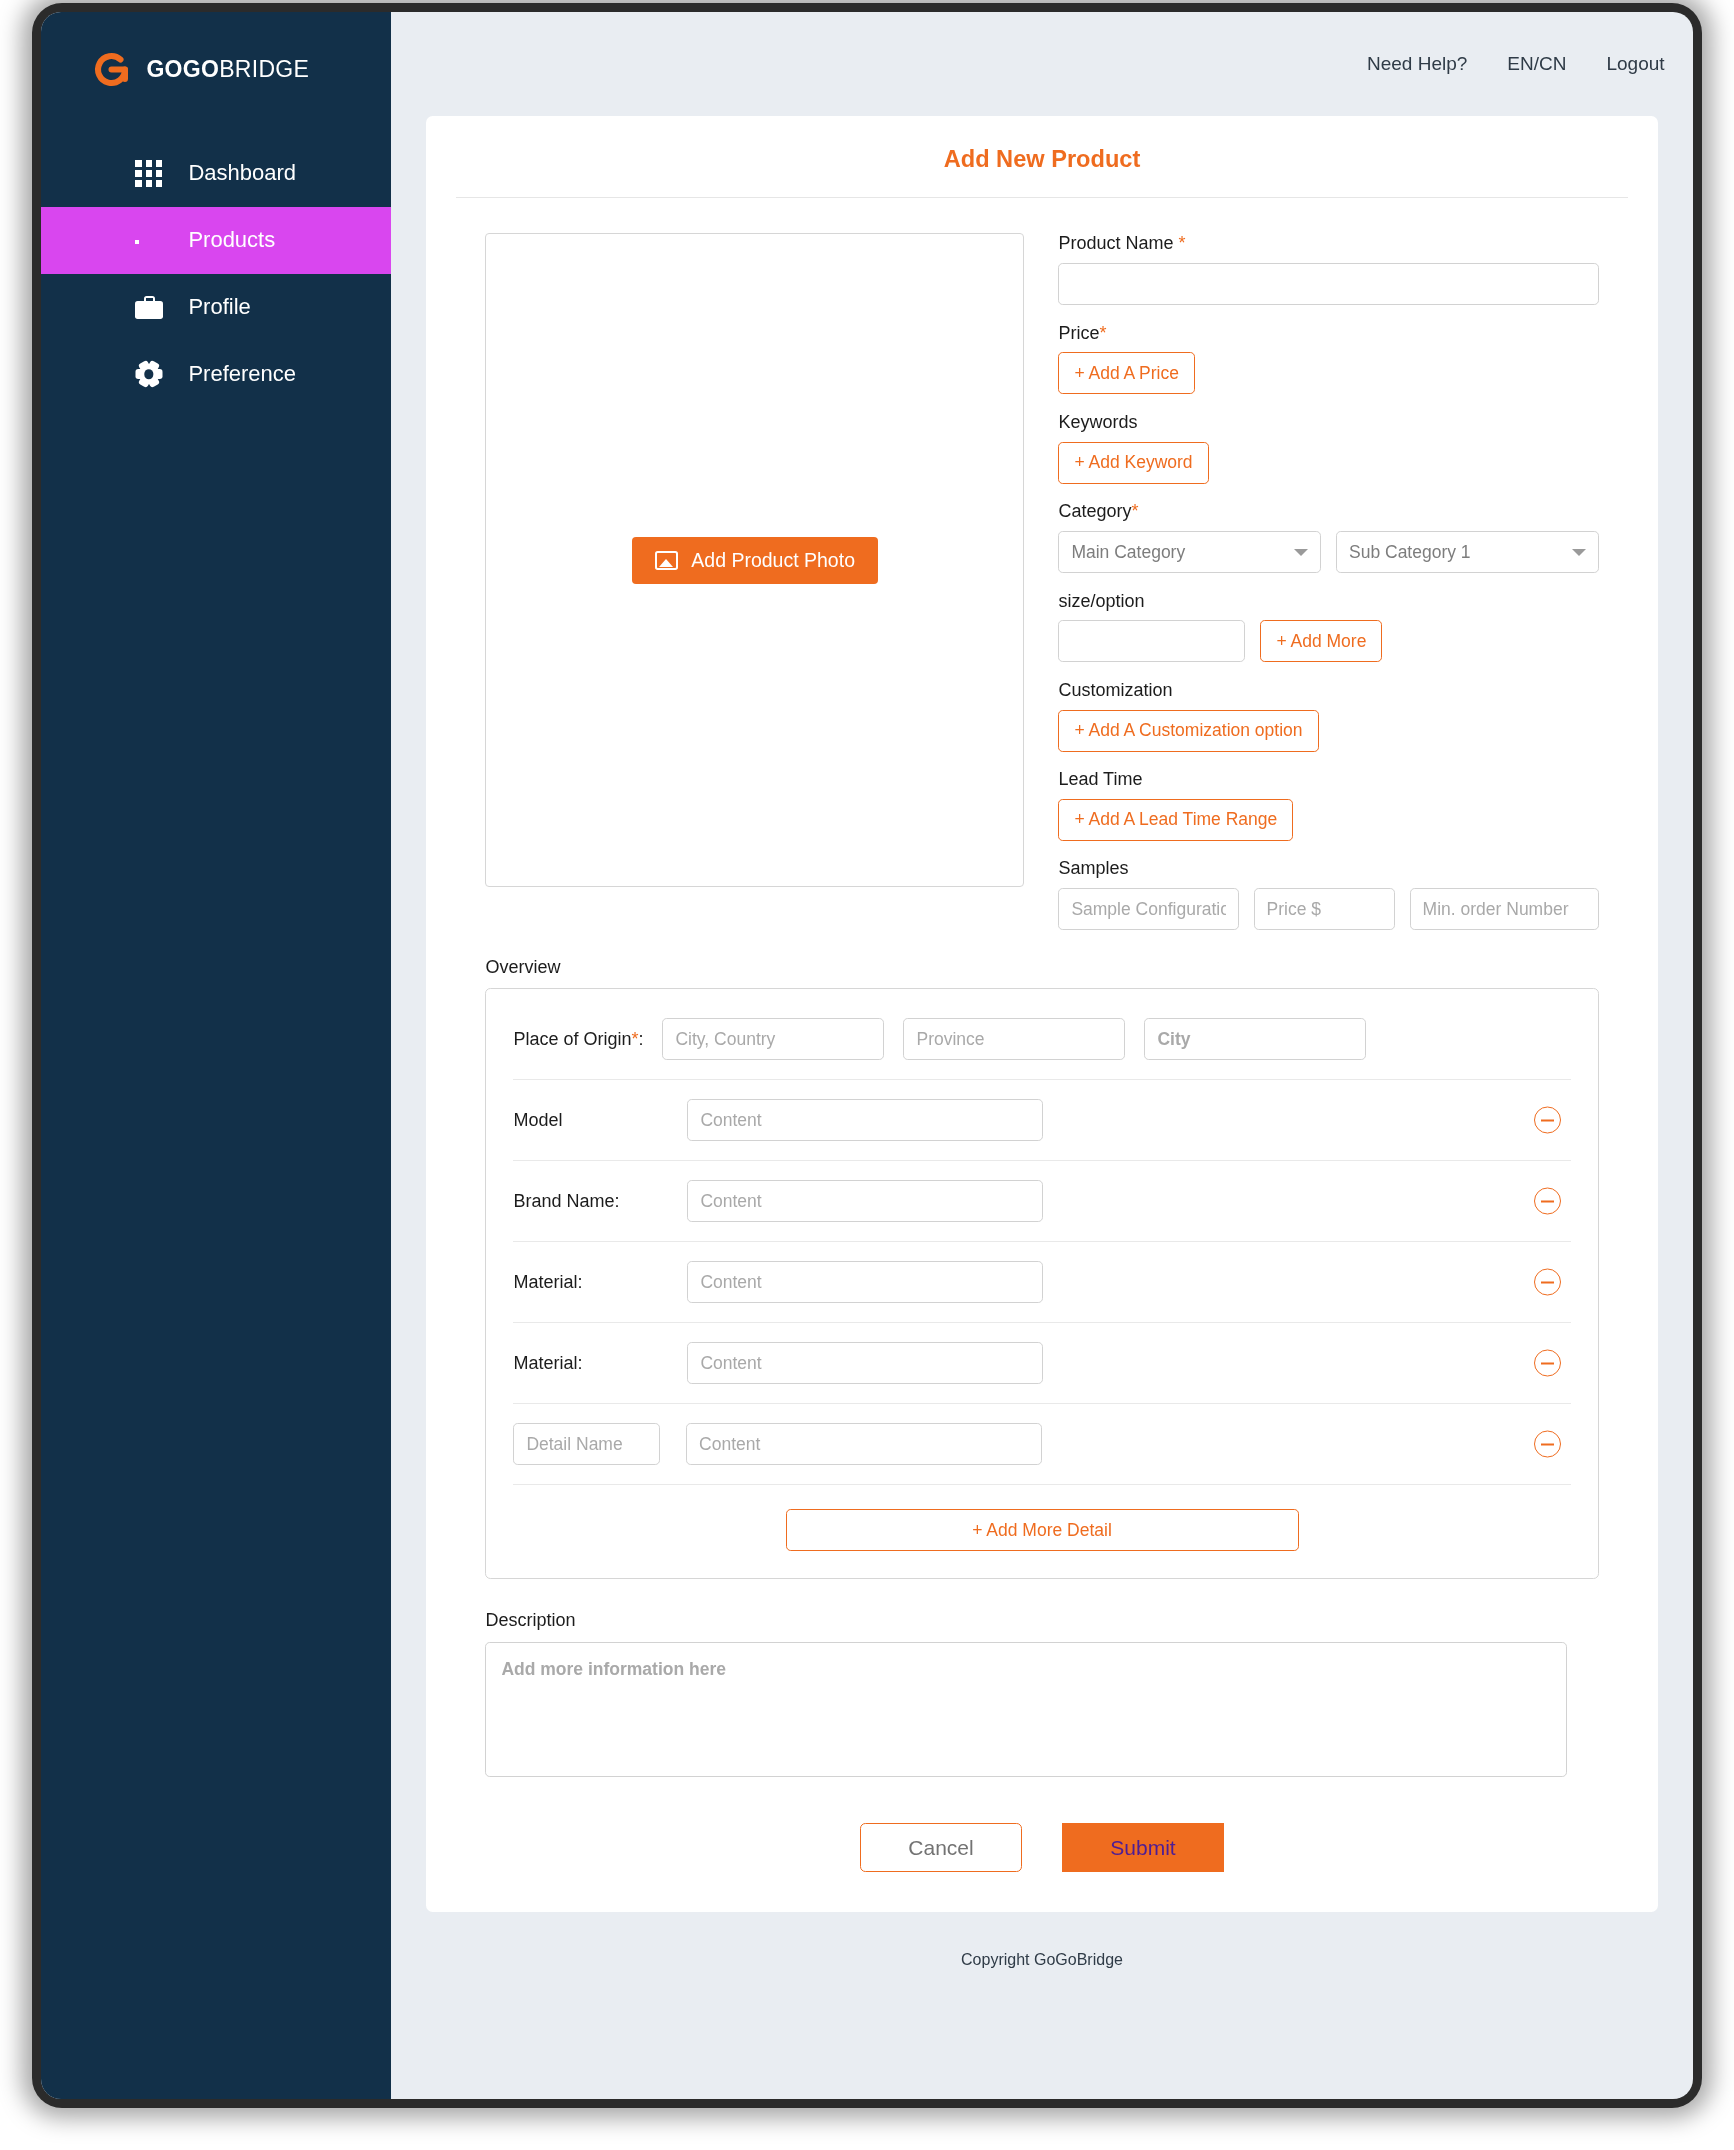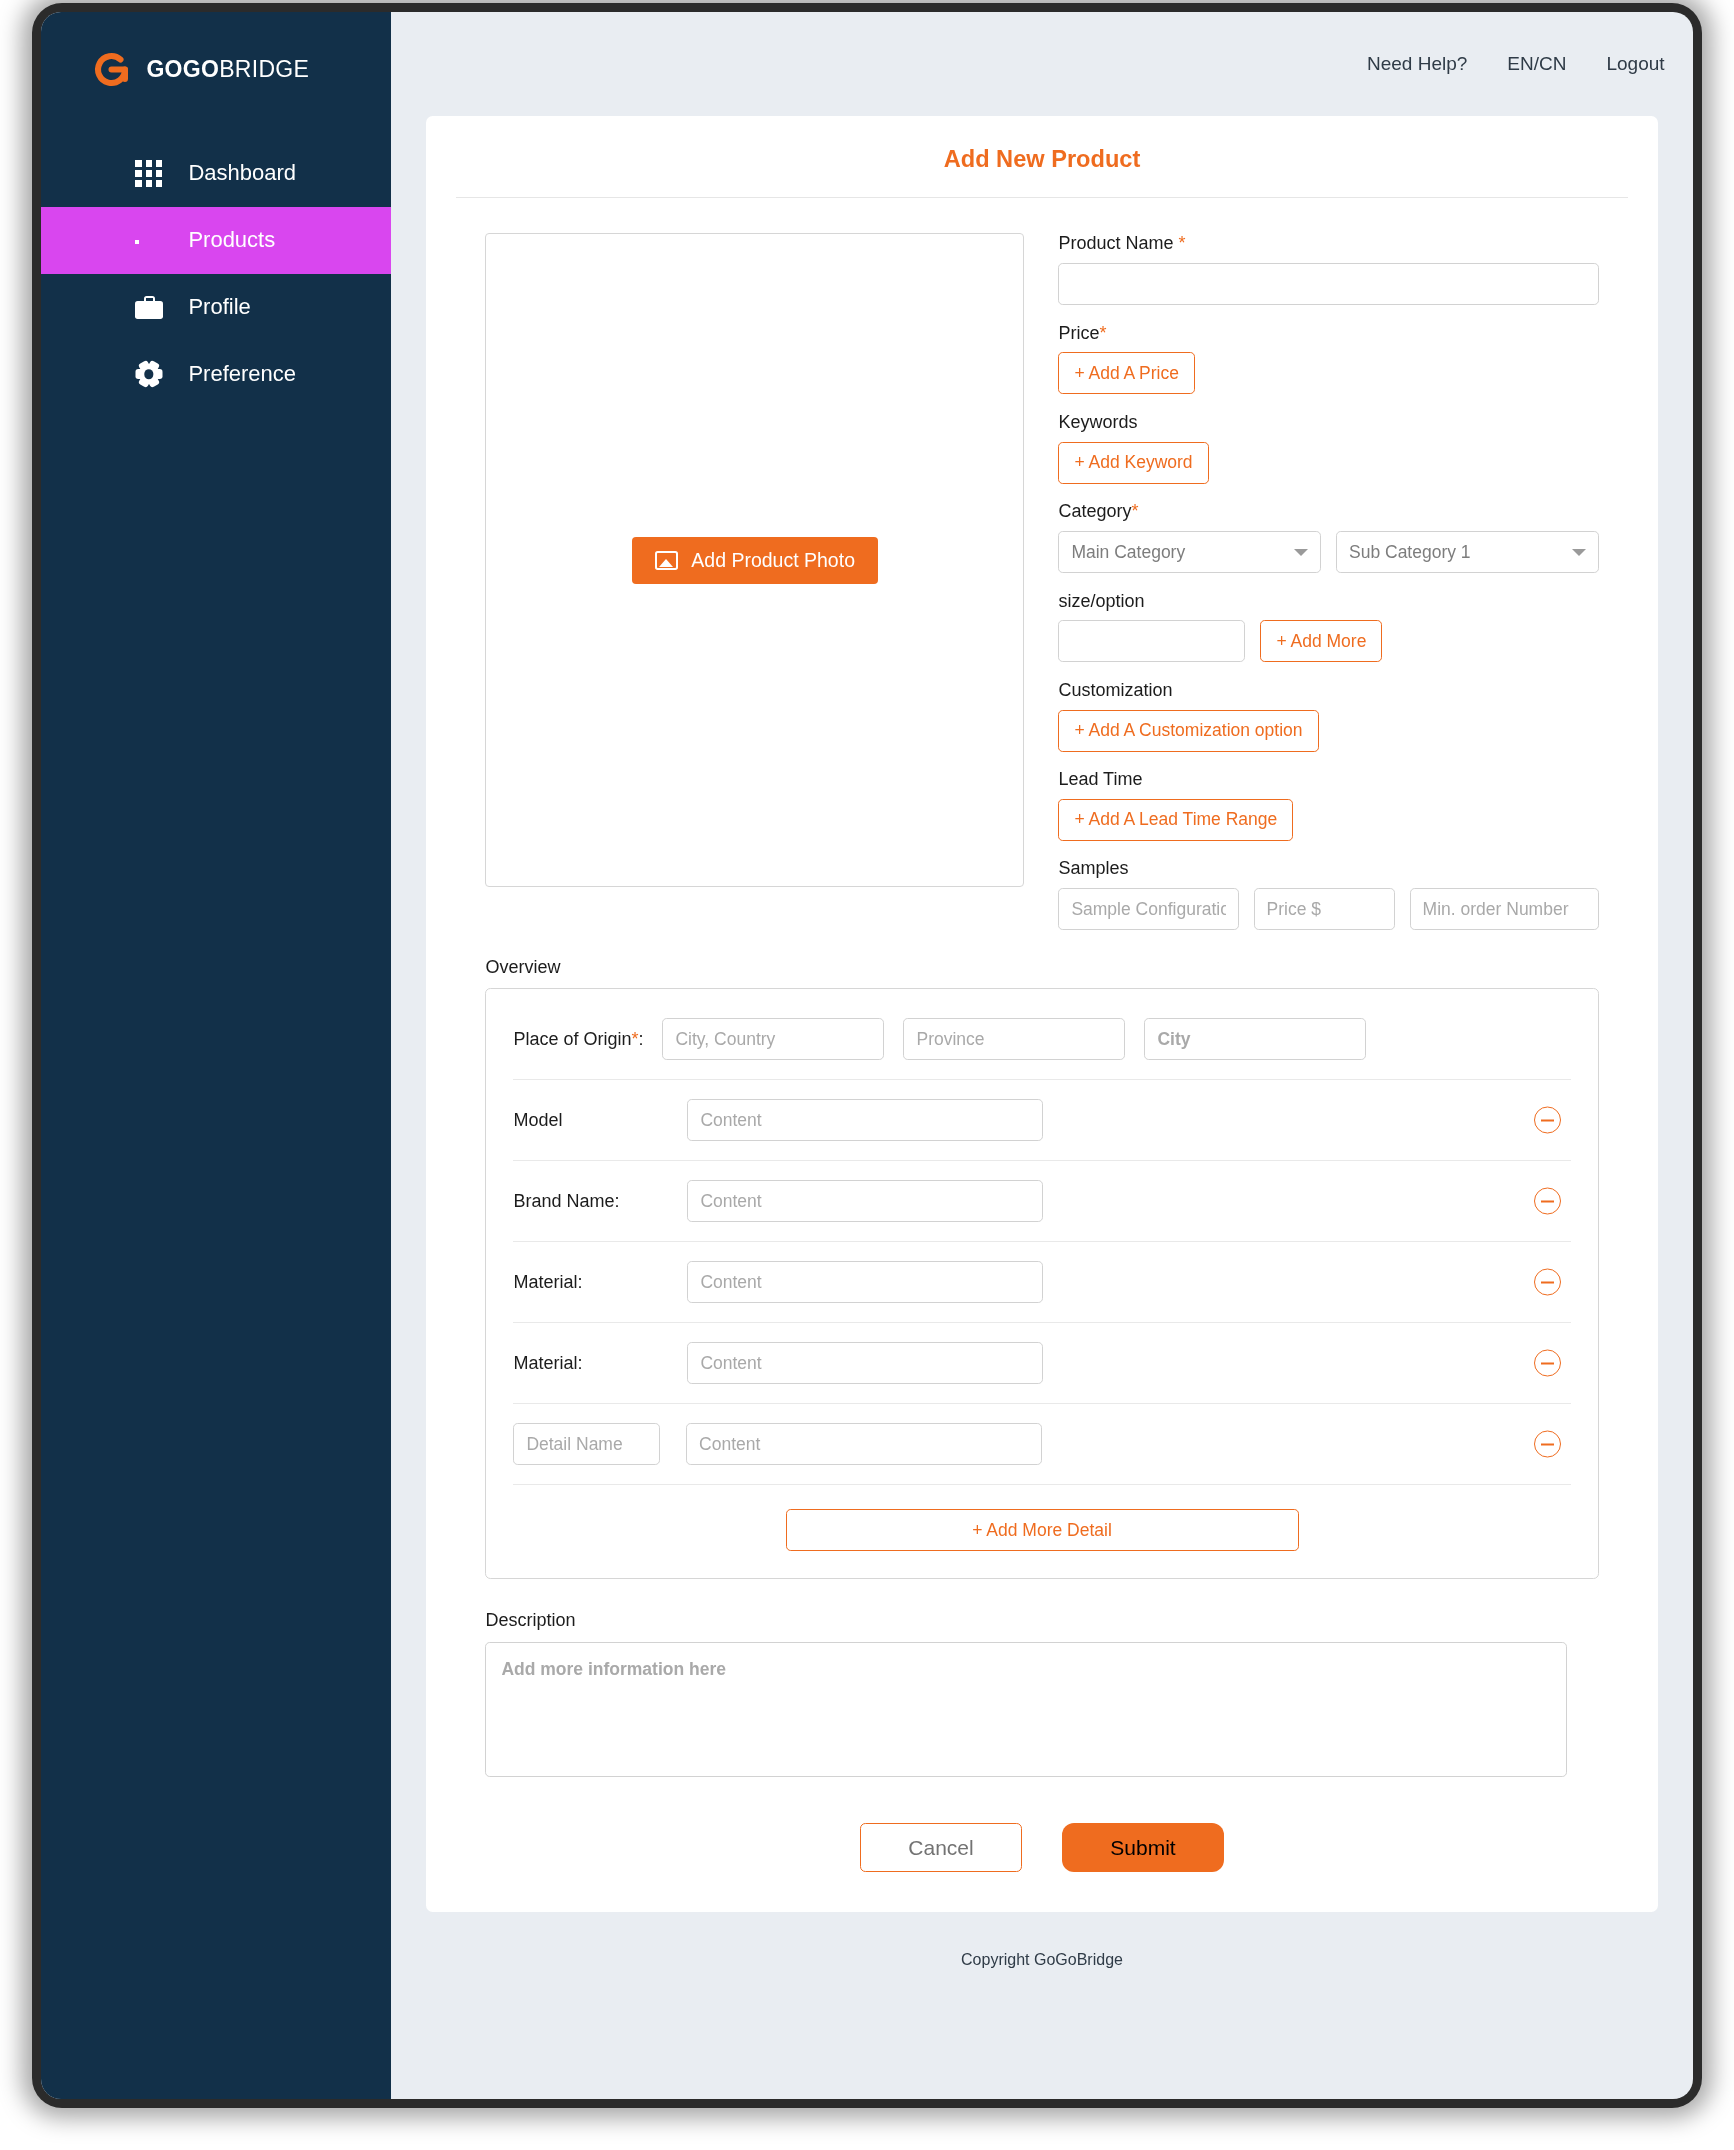--- a/index.html
+++ b/index.html
@@ -306,23 +306,23 @@
     color: #737373;
     background: #fff;
     border-radius: 5.4px;
     font-size: 21px;
     width: 162px; height: 49px;
     cursor: pointer;
     font-family: "Liberation Sans", sans-serif;
   }
   .btn-submit {
     border: none;
-    color: #000000;
+    color: #4c1d95;
     background: #ef6c1f;
-    border-radius: 12px;
+    border-radius: 0;
     font-size: 21px;
     width: 162px; height: 49px;
     cursor: pointer;
     font-family: "Liberation Sans", sans-serif;
   }
 
   .footer {
     text-align: center;
     font-size: 16px;
     color: #2f3b47;

